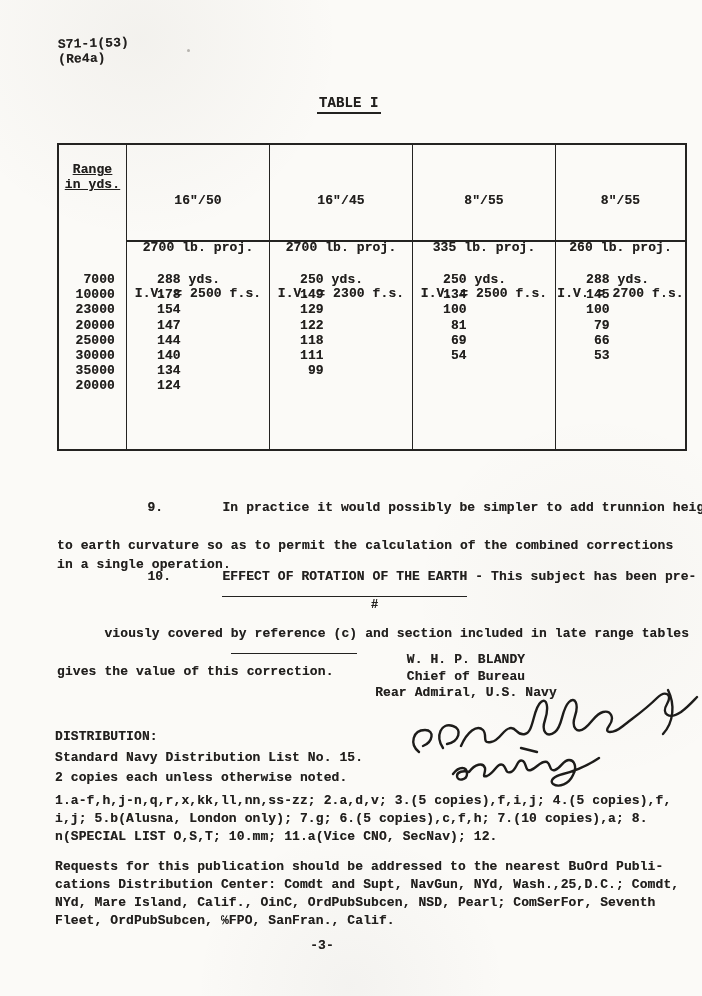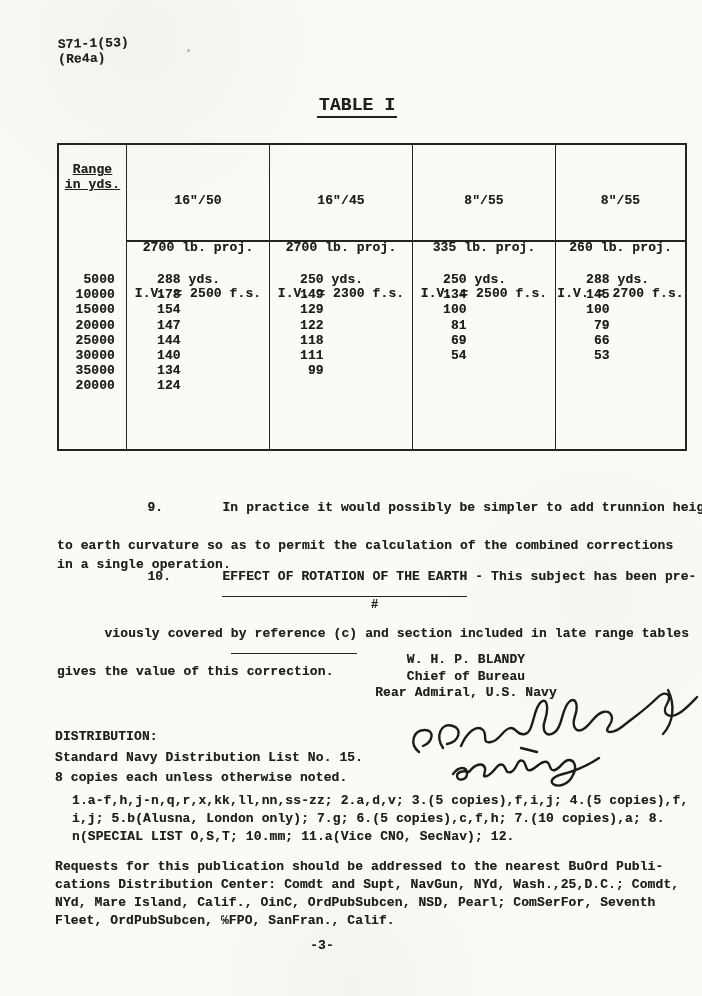--- a/index.html
+++ b/index.html
@@ -11,21 +11,21 @@
       radial-gradient(circle at 50% 99%, rgba(60,60,60,0.04), transparent 15%),
       #fbfaf7;
     font-family:"Liberation Mono","DejaVu Sans Mono",monospace;
     color:#211f1d;font-weight:bold;font-size:13px;
   }
   .abs{position:absolute;}
   .tw{letter-spacing:0.1px;text-shadow:0 0 0.5px rgba(30,28,25,0.55);}
   
   .doc-id{left:58px;top:36px;line-height:15px;transform:rotate(-1.6deg);}
   
-  .ttitle{left:317px;top:95px;border-bottom:2px solid #232220;padding:0 2px 1px 2px;font-size:18px;}
+  .ttitle{left:317px;top:95px;border-bottom:2px solid #232220;padding:0 2px 1px 2px;font-size:14px;}
   
   .ttable{left:57px;top:143px;width:630px;height:308px;border:2px solid #242321;
     box-sizing:border-box;display:grid;grid-template-columns:68px 143px 143px 143px auto;
     grid-template-rows:97px auto;}
   .cell{box-sizing:border-box;}
   .vline{border-right:1.6px solid #242321;}
   .th{border-bottom:2px solid #242321;text-align:center;padding-top:17px;line-height:15.5px;white-space:pre;}
   .th-range{text-align:center;padding-top:17px;text-decoration:underline;}
   .tb{padding-top:30px;}
   .rline{height:15.2px;line-height:15.2px;}
@@ -37,21 +37,21 @@
   .p10{top:548px;}
   .pline{white-space:pre;}
   .pnum{display:inline-block;width:118px;padding-left:43px;box-sizing:border-box;}
   .uline{border-bottom:1.7px solid #232220;padding-bottom:12px;}
   .fnmark{left:371px;top:598px;font-size:12px;}
   
   .sigblock{left:370px;top:652px;width:192px;text-align:center;line-height:16.5px;}
   .sigsvg{left:405px;top:684px;}
   
   .distr{left:55px;top:727px;line-height:20.5px;}
-  .codes{left:72px;top:792px;line-height:18px;}
+  .codes{left:55px;top:792px;line-height:18px;}
   .reqs{left:55px;top:858px;line-height:18px;}
   .pageno{left:282px;top:938px;width:80px;text-align:center;}
   .speck{left:187px;top:49px;width:3px;height:3px;border-radius:50%;background:#7a766f;opacity:.5;}
   svg path{fill:none;stroke:#1d1c1a;stroke-width:2.4;stroke-linecap:round;stroke-linejoin:round;}
 </style>
 </head>
 <body>
 
 <div class="page tw">
 
@@ -85,23 +85,23 @@
       <div>335 lb. proj.</div>
       <div>I.V. = 2500 f.s.</div>
     </div>
     <div class="cell th">
       <div>8"/55</div>
       <div>260 lb. proj.</div>
       <div>I.V. = 2700 f.s.</div>
     </div>
 
     <div class="cell vline tb rcol">
-      <div class="rline">5000</div>
+      <div class="rline">7000</div>
       <div class="rline">10000</div>
-      <div class="rline">15000</div>
+      <div class="rline">23000</div>
       <div class="rline">20000</div>
       <div class="rline">25000</div>
       <div class="rline">30000</div>
       <div class="rline">35000</div>
       <div class="rline">20000</div>
     </div>
     <div class="cell vline tb dcol">
       <div class="rline">288 yds.</div>
       <div class="rline">178</div>
       <div class="rline">154</div>
@@ -173,21 +173,21 @@
     <path d="M14,68 C4,60 8,46 20,46 C30,46 28,58 18,62 M38,64 C30,52 36,38 48,42 C58,45 54,58 42,60"></path>
     <path d="M56,62 C62,48 72,40 78,46 C83,51 76,60 86,58 C96,56 98,44 106,44 C112,44 112,52 120,50 C129,48 128,24 136,18 C142,13 144,24 140,36 C136,48 142,54 150,48 C158,42 156,26 164,18 C170,12 174,20 170,32 C166,44 172,50 180,44 C188,38 190,30 198,28 C206,26 210,34 204,42 C198,50 208,50 218,42 C228,34 240,26 252,14 C260,6 268,10 262,20 C256,30 264,36 276,28 C284,22 289,16 292,13"></path>
     <path d="M263,6 C270,20 269,38 258,50"></path>
     <path d="M48,90 C54,82 62,82 62,90 C62,96 52,98 52,92 C52,88 58,86 64,88 C70,80 78,78 80,84 C81,89 76,94 82,92 C90,89 92,78 98,81 C102,84 100,90 106,88 C112,86 112,74 118,77 C122,80 120,88 126,86 C132,84 136,76 142,78 C146,80 144,88 150,86 C156,84 158,76 164,76 C170,76 172,84 168,91 C164,100 154,104 148,100 C144,96 150,92 158,90 C170,87 182,82 194,74"></path>
     <path d="M116,64 L132,68"></path>
   </svg>
 
   <div class="abs distr">
     <div>DISTRIBUTION:</div>
     <div>Standard Navy Distribution List No. 15.</div>
-    <div>8 copies each unless otherwise noted.</div>
+    <div>2 copies each unless otherwise noted.</div>
   </div>
 
   <div class="abs codes">
     <div class="pline">1.a-f,h,j-n,q,r,x,kk,ll,nn,ss-zz; 2.a,d,v; 3.(5 copies),f,i,j; 4.(5 copies),f,</div>
     <div class="pline">i,j; 5.b(Alusna, London only); 7.g; 6.(5 copies),c,f,h; 7.(10 copies),a; 8.</div>
     <div class="pline">n(SPECIAL LIST O,S,T; 10.mm; 11.a(Vice CNO, SecNav); 12.</div>
   </div>
 
   <div class="abs reqs">
     <div class="pline">Requests for this publication should be addressed to the nearest BuOrd Publi-</div>

